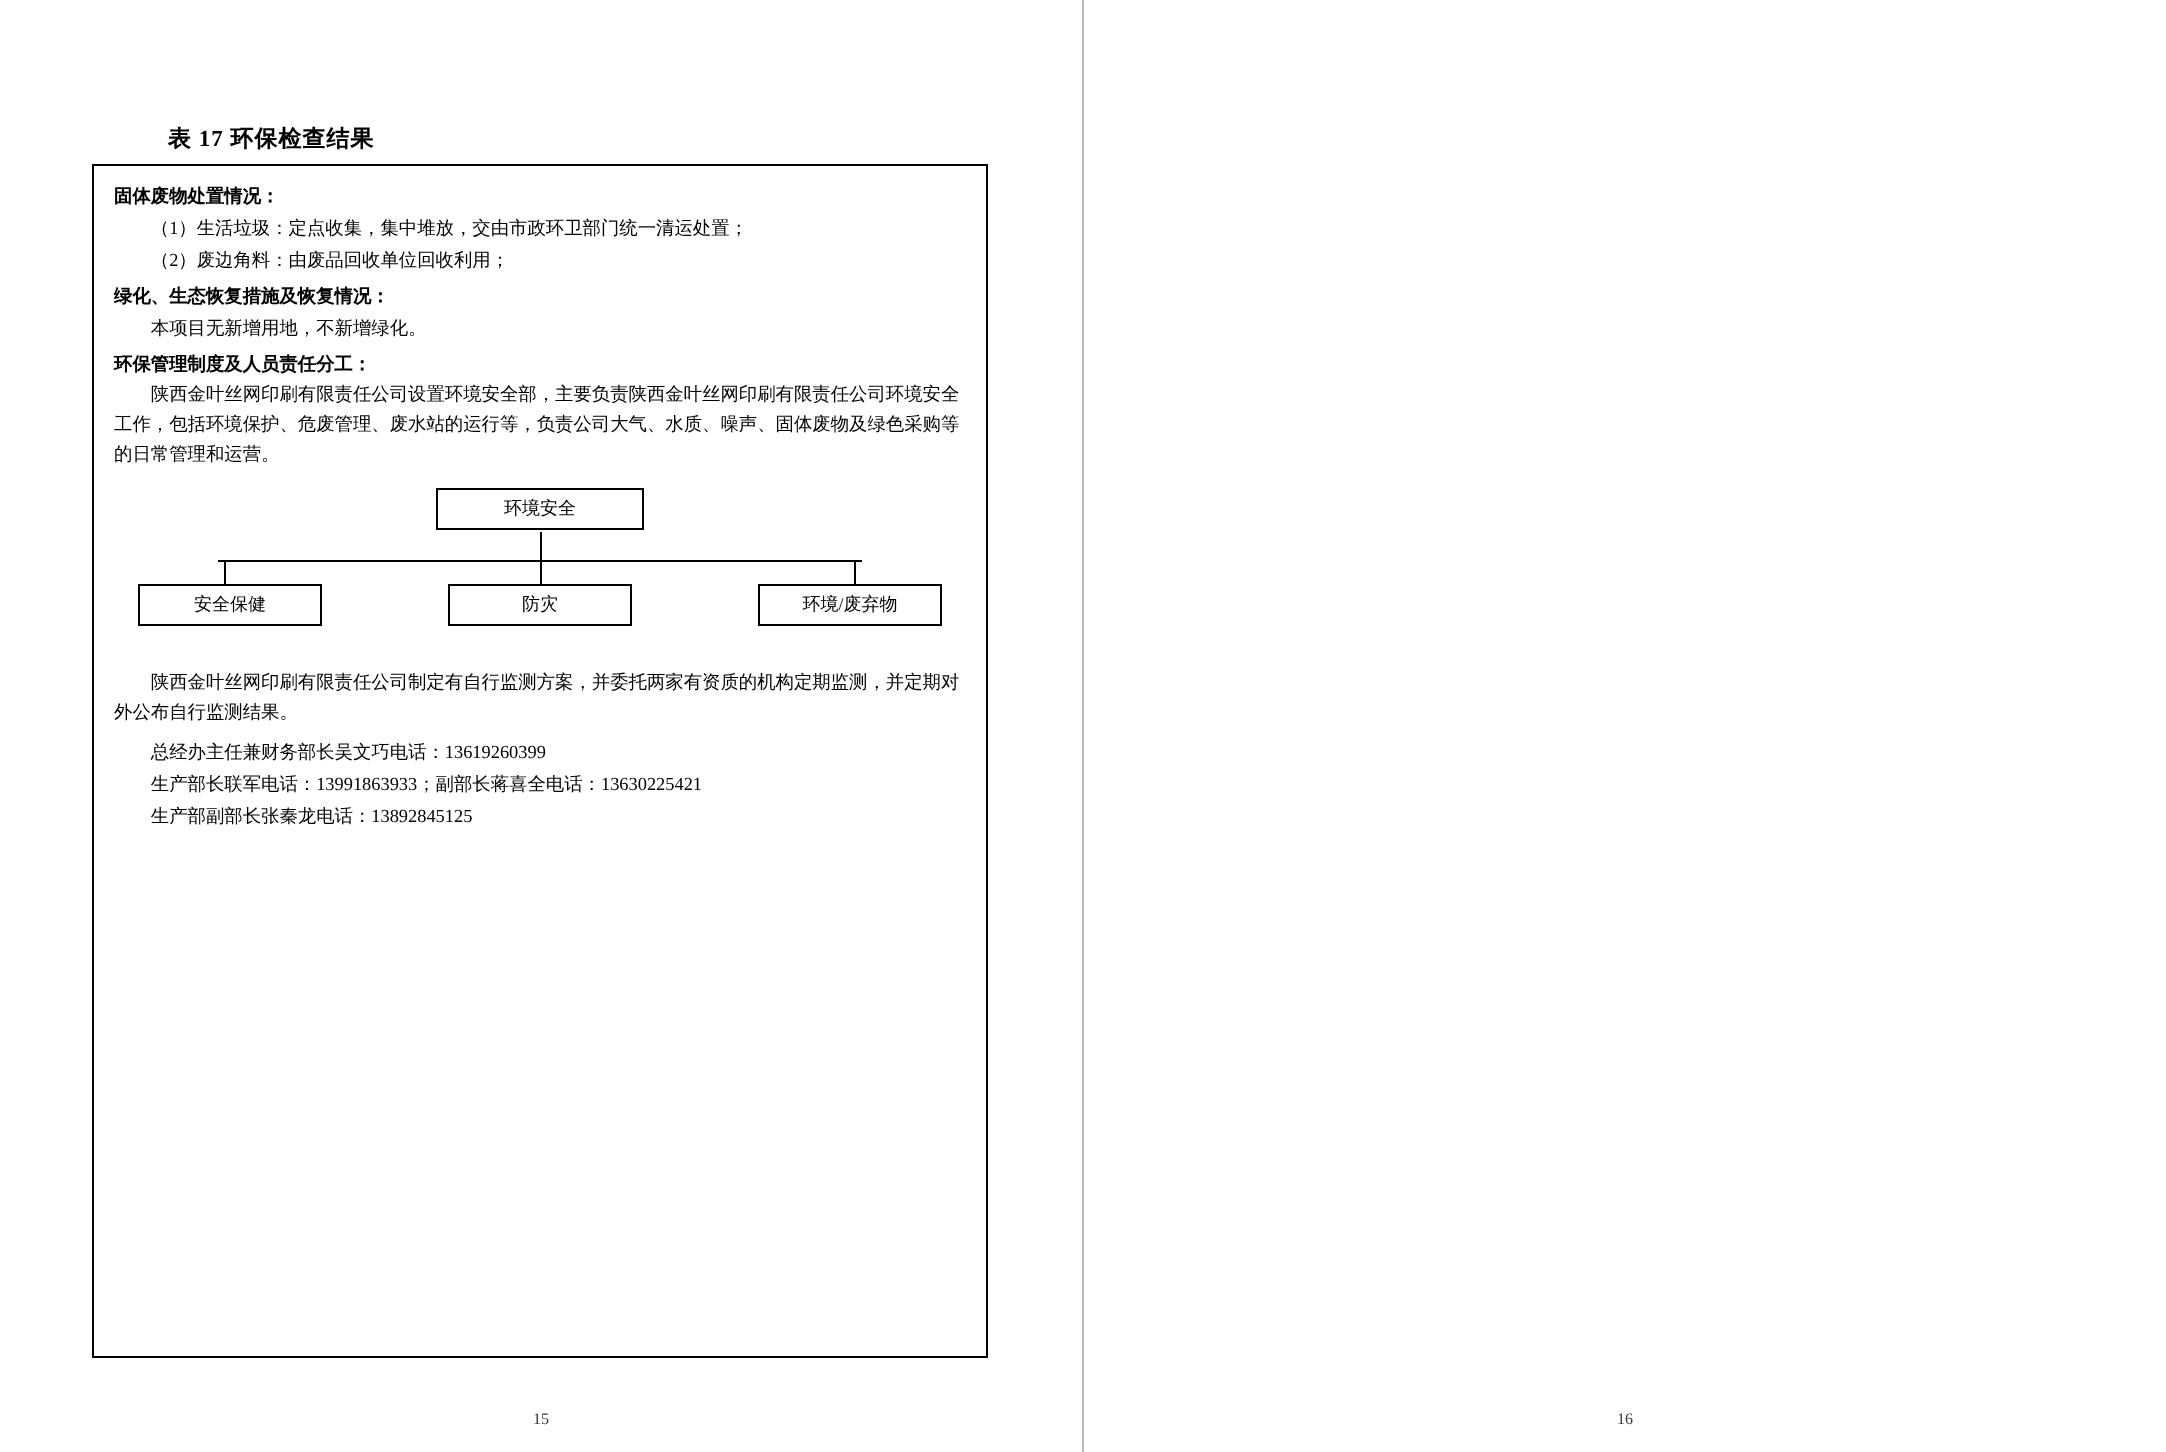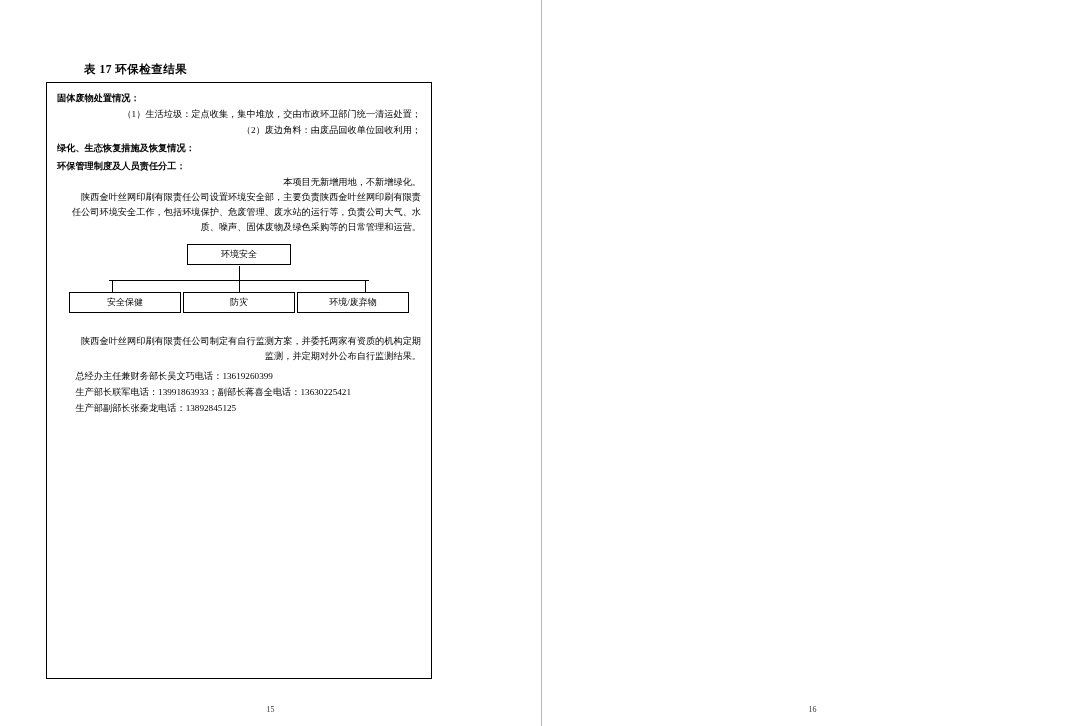--- a/index.html
+++ b/index.html
@@ -51,31 +51,31 @@
   
   .left-title {
     position: absolute;
     left: 84px;
     top: 62px;
   }
   .left-box {
     position: absolute;
     left: 46px;
     top: 82px;
-    width: 386px;
+    width: 448px;
     height: 597px;
     border: 1px solid #000;
     box-sizing: border-box;
     padding: 8px 10px 6px 10px;
     font-size: 9.2px;
     line-height: 1.62;
     color: #000;
   }
   .lead { font-weight: bold; }
-  .ind2 { text-indent: 2em; text-align: right; }
+  .ind2 { text-indent: 2em; }
   .blk { margin: 0 0 1px 0; }
   .tel { text-indent: 2em; margin: 0 0 1px 0; }
 
   
   .org {
     margin: 9px 0 6px 0;
     position: relative;
     height: 84px;
   }
   .org-top {
@@ -125,21 +125,21 @@
     display: flex;
     justify-content: space-between;
     padding: 0 12px;
     box-sizing: border-box;
   }
   .org-node {
     width: 86px;
     border: 1px solid #000;
     text-align: center;
     font-size: 9px;
-    padding: 2px 12px;
+    padding: 2px 2px;
     background: #fff;
   }
 </style>
 </head>
 <body>
 
 <div class="page-wrap">
 
   <div class="divider"></div>
 
@@ -147,23 +147,23 @@
 
     <div class="doc-title left-title">表 17 环保检查结果</div>
 
     <div class="left-box">
 
       <div class="blk lead">固体废物处置情况：</div>
       <div class="blk ind2">（1）生活垃圾：定点收集，集中堆放，交由市政环卫部门统一清运处置；</div>
       <div class="blk ind2">（2）废边角料：由废品回收单位回收利用；</div>
 
       <div class="blk lead" style="margin-top:3px;">绿化、生态恢复措施及恢复情况：</div>
+      <div class="blk ind2">本项目无新增用地，不新增绿化。</div>
+
       <div class="blk lead" style="margin-top:3px;">环保管理制度及人员责任分工：</div>
-
-      <div class="blk ind2">本项目无新增用地，不新增绿化。</div>
       <div class="blk ind2">陕西金叶丝网印刷有限责任公司设置环境安全部，主要负责陕西金叶丝网印刷有限责任公司环境安全工作，包括环境保护、危废管理、废水站的运行等，负责公司大气、水质、噪声、固体废物及绿色采购等的日常管理和运营。</div>
 
       <div class="org">
         <div class="org-top">环境安全</div>
         <div class="org-vert"></div>
         <div class="org-horiz"></div>
         <div class="org-stems">
           <div class="org-stem" style="left:55px;"></div>
           <div class="org-stem" style="left:50%;"></div>
           <div class="org-stem" style="right:55px;"></div>

